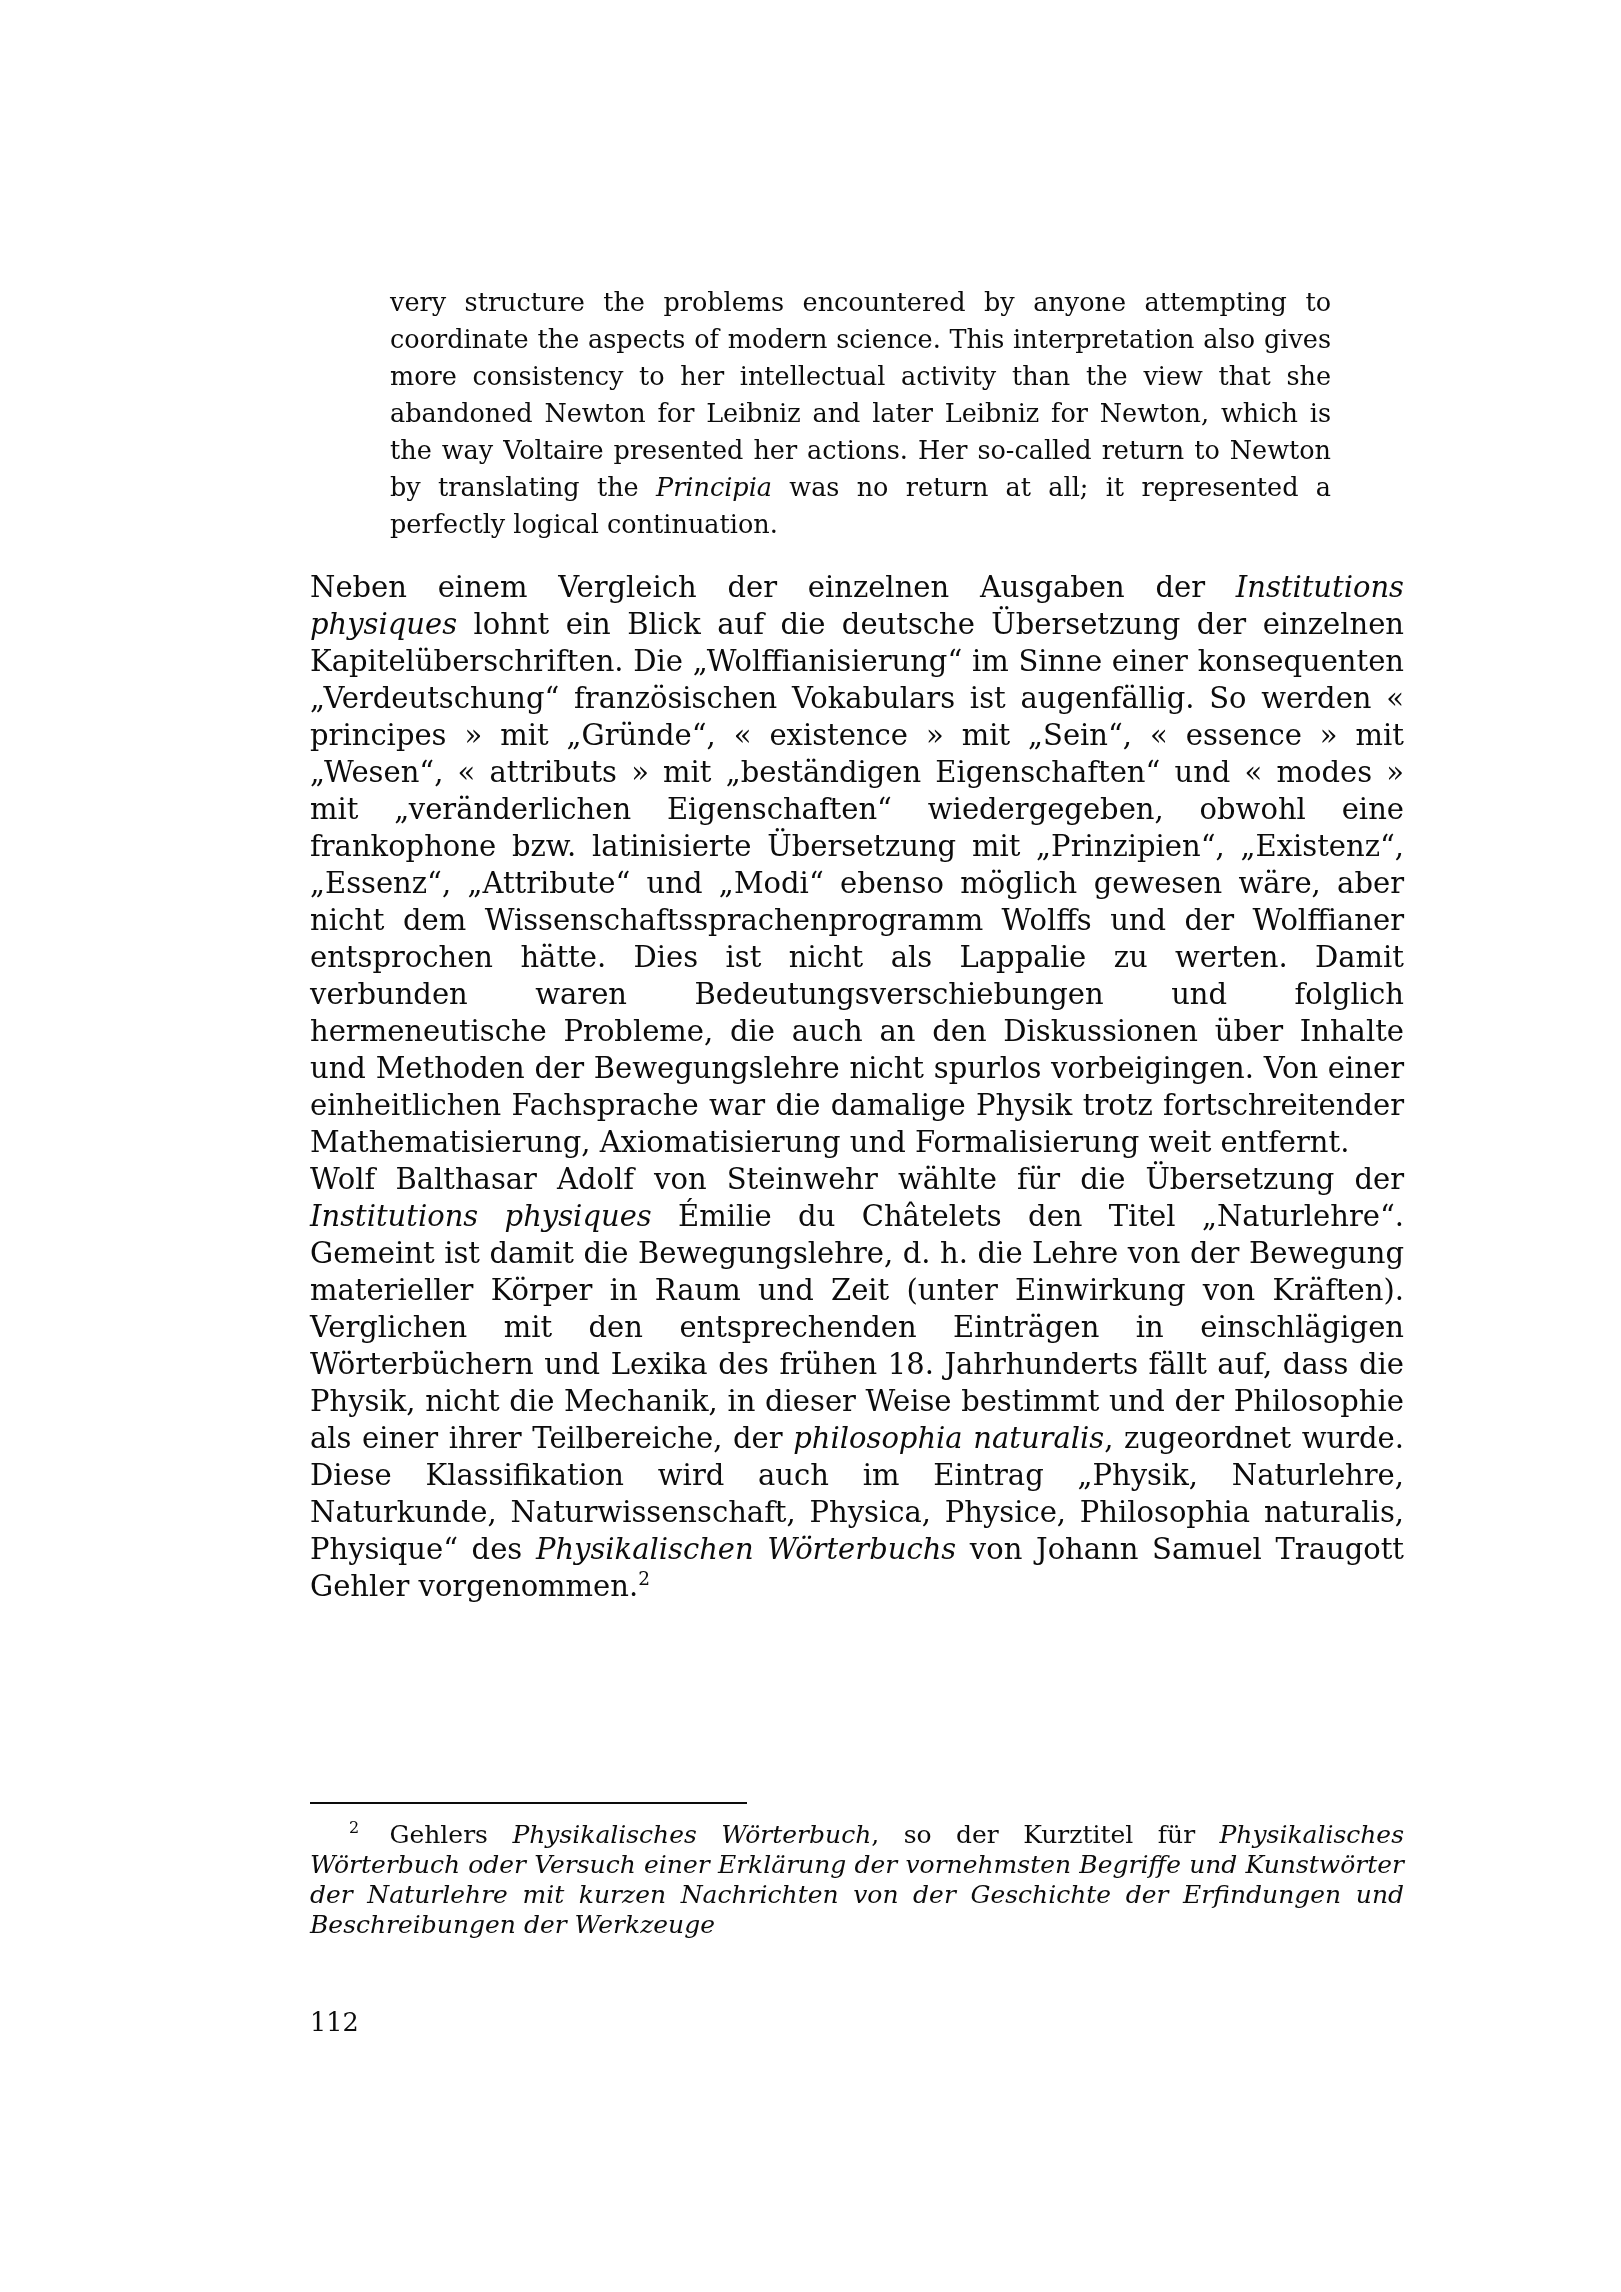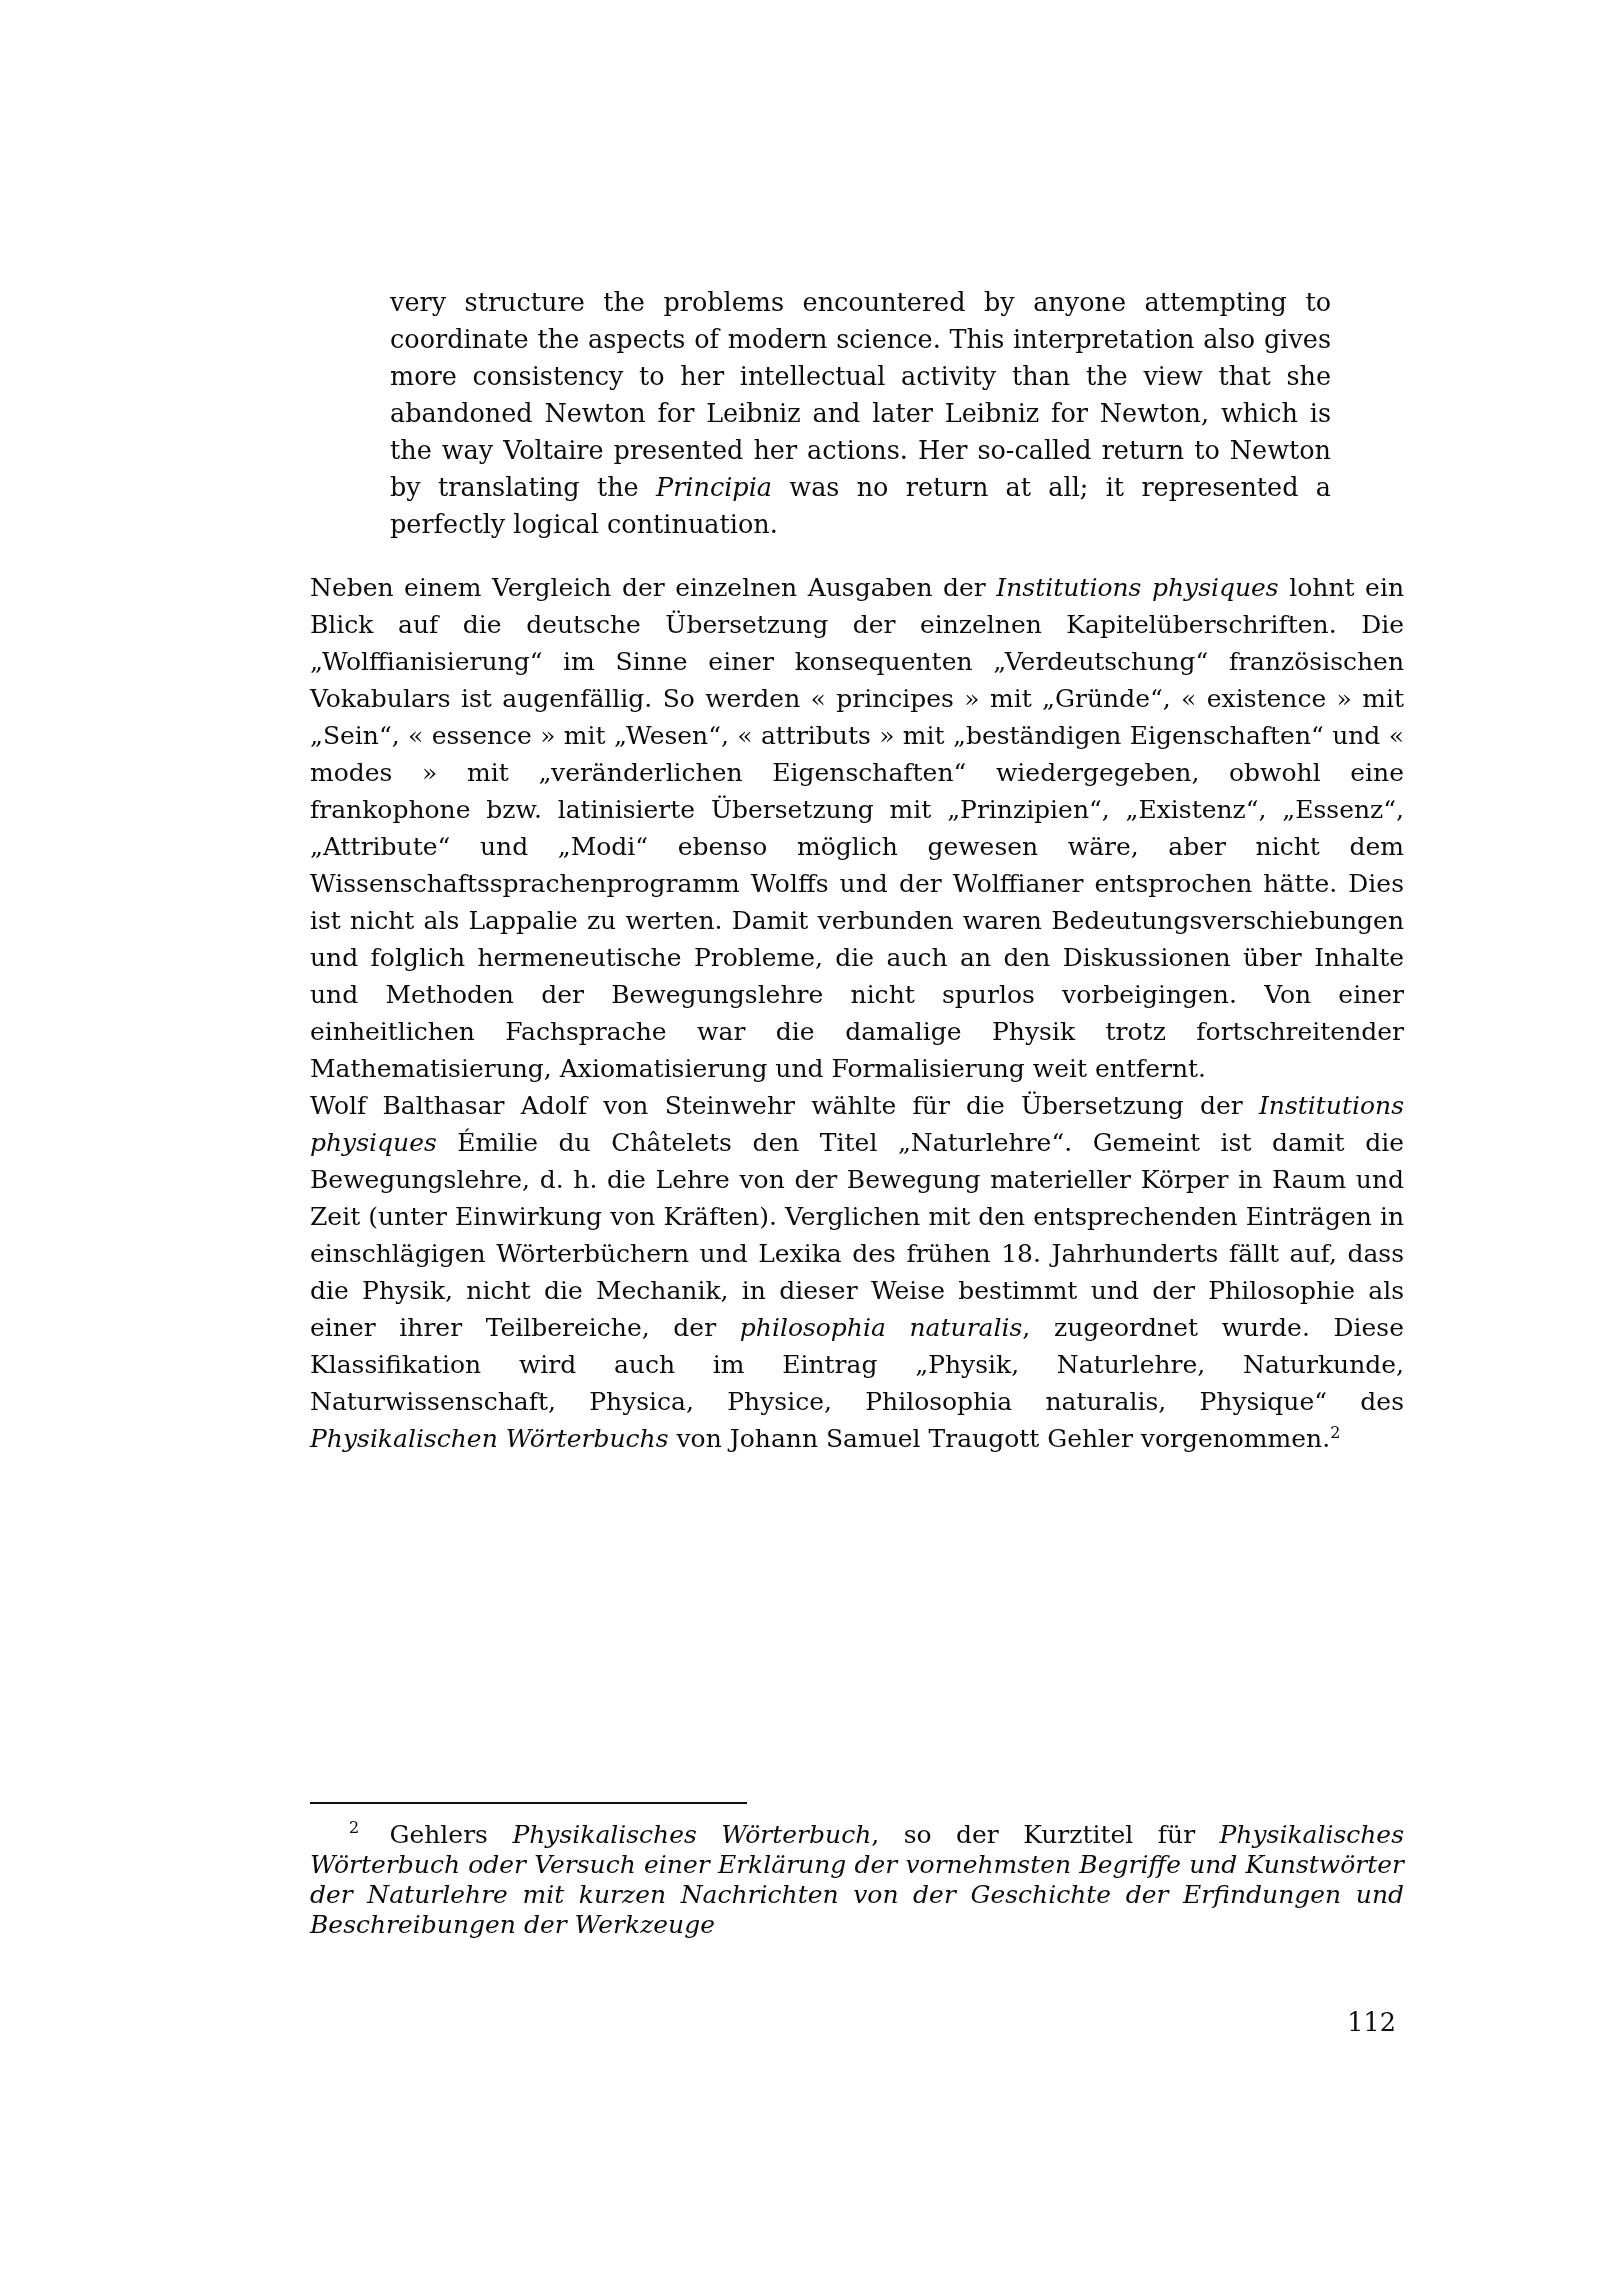--- a/index.html
+++ b/index.html
@@ -19,21 +19,21 @@
     top: 284px;
     width: 1094px;
   }
   .quote {
     margin: 0 73px 25.5px 80px;
     font-size: 25.5px;
     line-height: 37px;
     text-align: justify;
   }
   .para {
-    font-size: 25px;
+    font-size: 29px;
     line-height: 37px;
     text-align: justify;
     hyphens: auto;
     -webkit-hyphens: auto;
   }
   .heading {
     margin: 51px 0 37px 0;
     font-family: "DejaVu Sans", "Liberation Sans", sans-serif;
     font-weight: bold;
     font-size: 34px;
@@ -59,24 +59,24 @@
     font-size: 25px;
     line-height: 30px;
     text-align: justify;
     text-indent: 39px;
     hyphens: auto;
     -webkit-hyphens: auto;
   }
   .footnote sup { margin-right: 5.9px; }
   .pagenum {
     position: absolute;
-    left: 302px;
+    left: 310px;
     top: 2007px;
     width: 1094px;
-    text-align: right;
+    text-align: left;
     font-size: 25.5px;
   }
 </style>
 </head>
 <body>
 
 <div class="page">
   <div class="content">
 
     <blockquote class="quote" lang="en"><span>very structure the problems encountered by anyone attempting to coordinate the aspects of modern science. This interpretation also gives more consistency to her intellectual activity than the view that she abandoned Newton for Leibniz and later Leibniz for Newton, which is the way Voltaire presented her actions. Her so-called return to Newton by translating the </span><span class="it">Principia</span><span> was no return at all; it represented a perfectly logical continuation.</span></blockquote>

